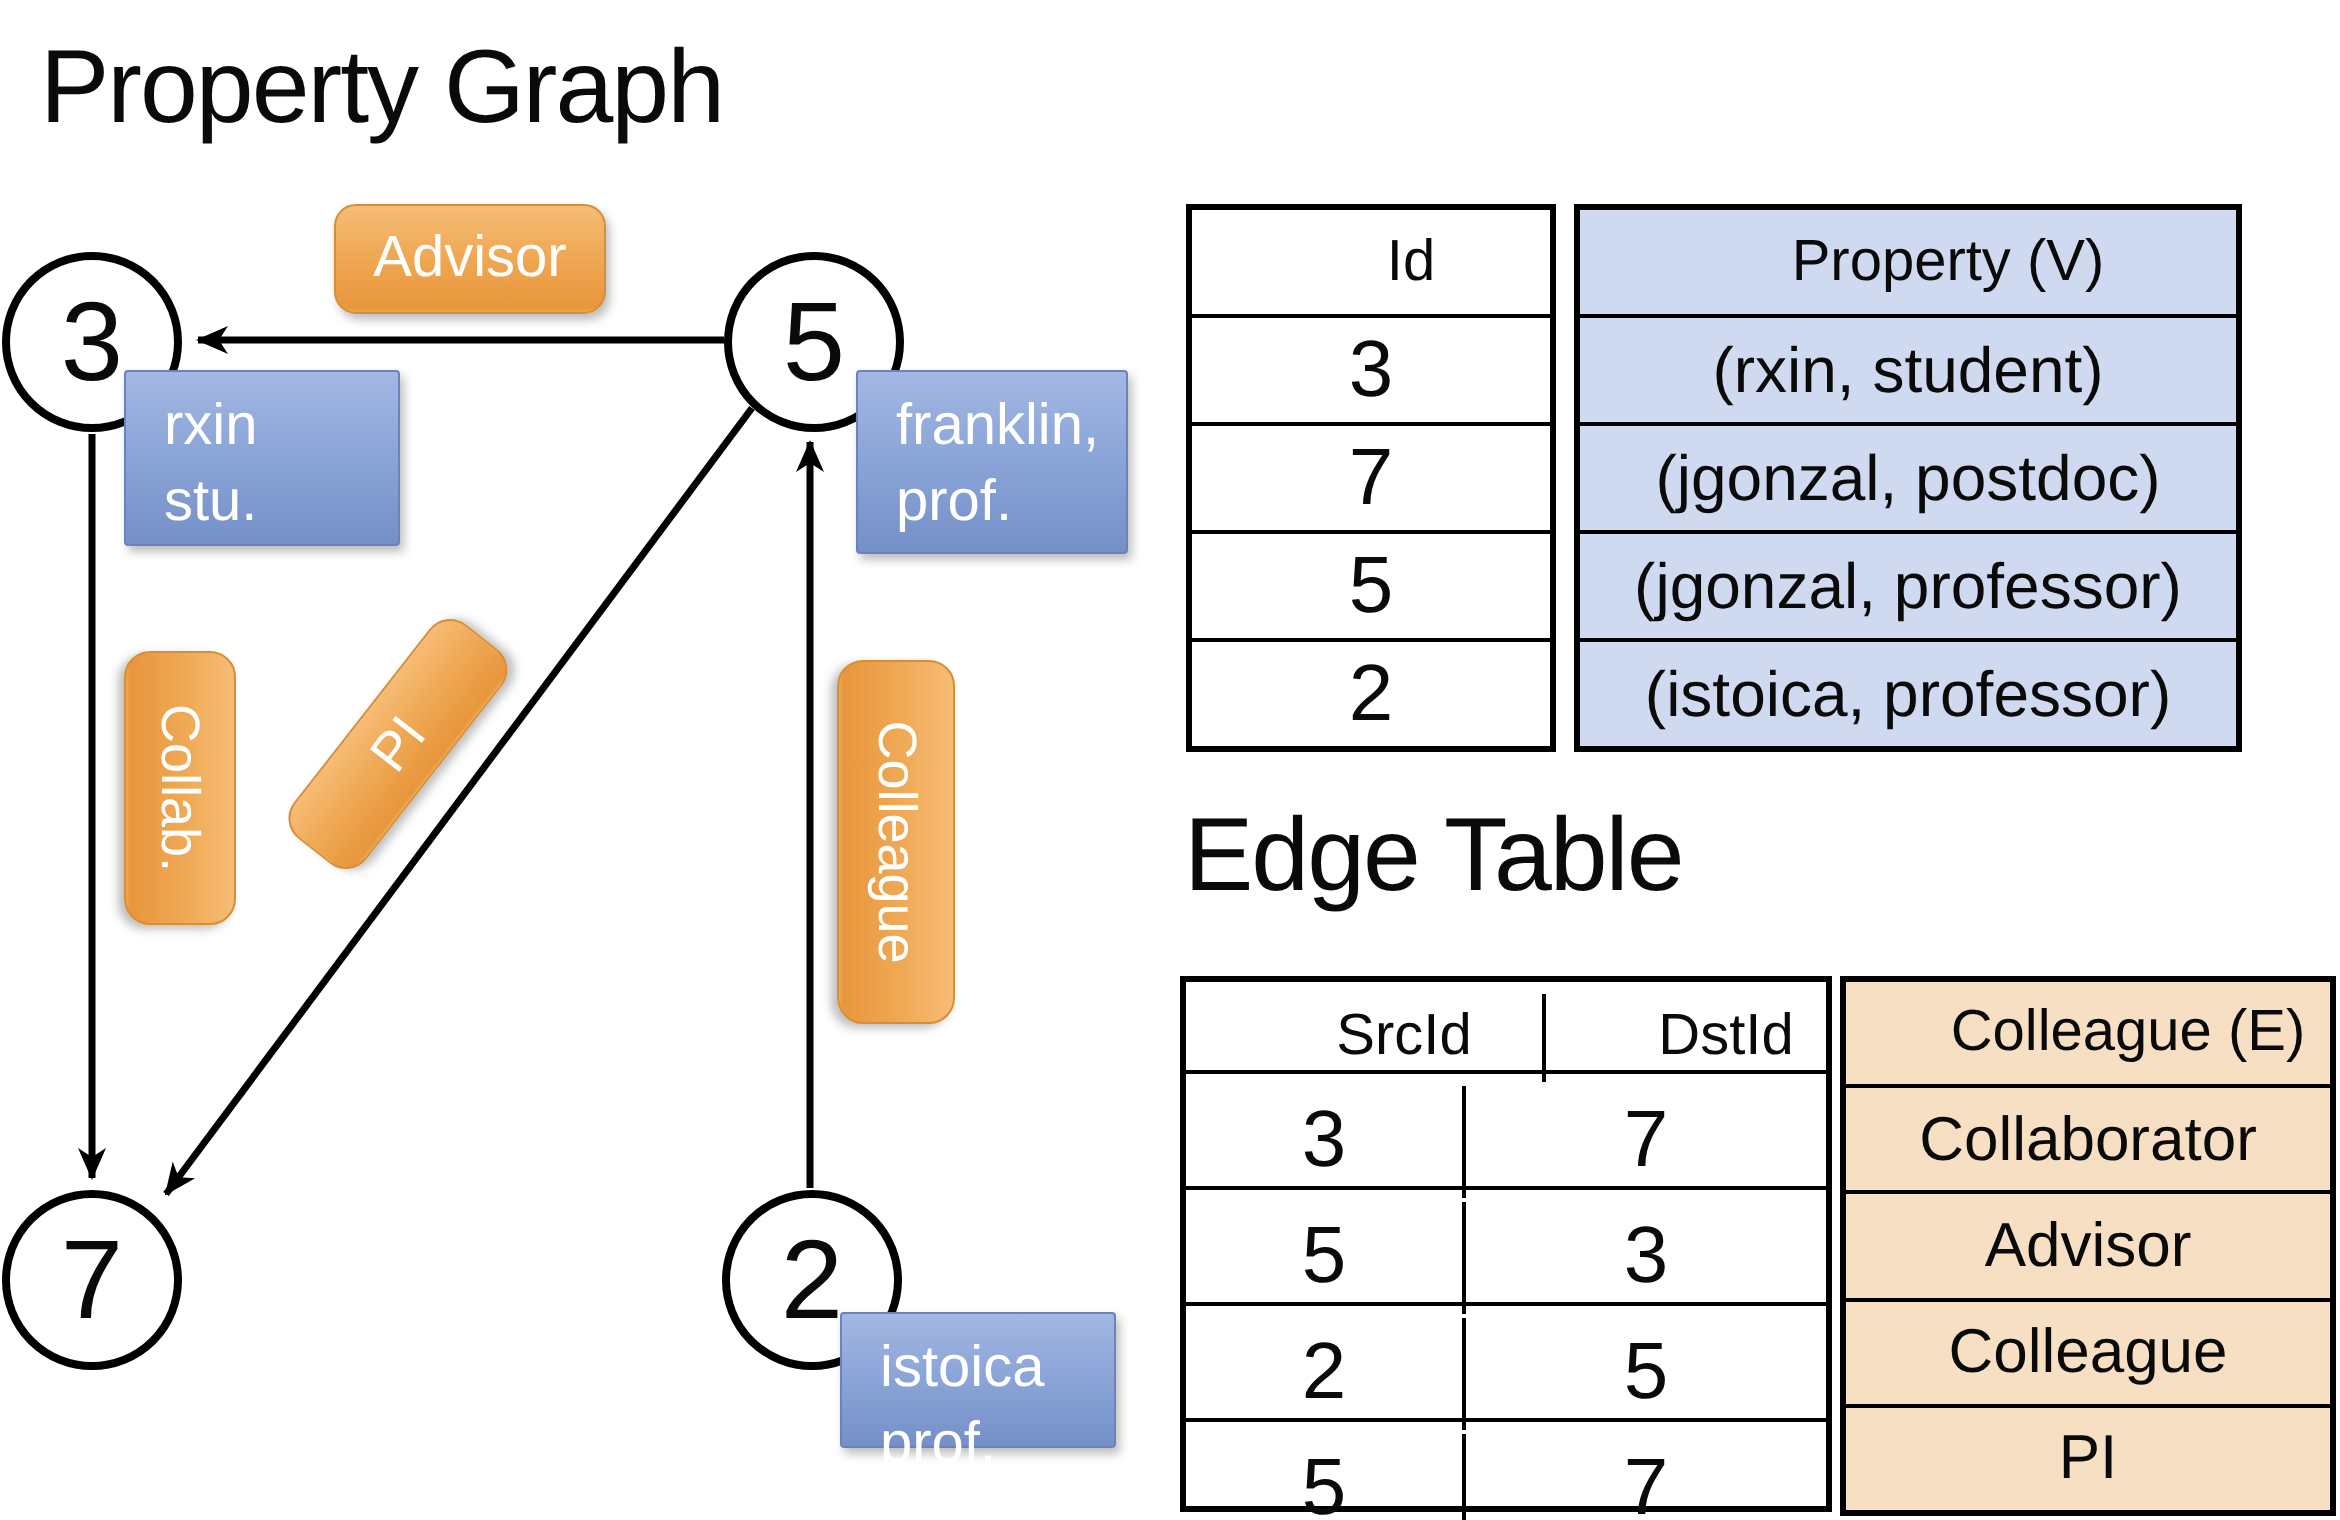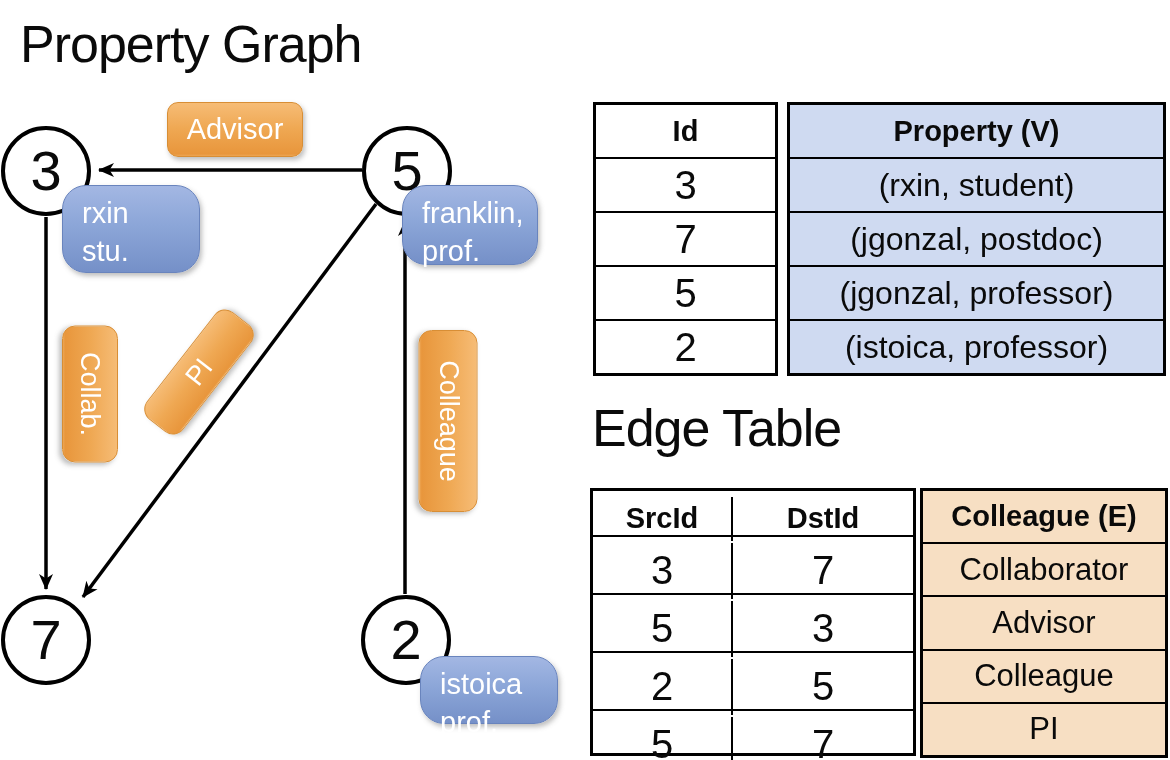--- a/index.html
+++ b/index.html
@@ -39,39 +39,39 @@
   }
   .owrap{position:absolute;z-index:3;}
   .owrap .olabel{
     position:absolute;left:50%;top:50%;border-radius:13px;font-size:27px;
   }
   .rot90{transform:translate(-50%,-50%) rotate(90deg);}
   .rotpi{transform:translate(-50%,-50%) rotate(-52deg);}
 
   
   .card{
-    position:absolute;z-index:4;border-radius:24px;
+    position:absolute;z-index:4;border-radius:2px;
     background:linear-gradient(180deg,#a3b7e3 0%,#8ca6d8 45%,#7590c8 100%);
     border:1.5px solid #6984bd;box-sizing:border-box;
     box-shadow:2px 3px 5px rgba(110,110,110,.45);
     color:#fff;font-size:29px;line-height:38px;padding:8px 0 0 19px;
   }
   .card span{display:block;white-space:nowrap;}
 
   
   .tbl{
     position:absolute;border:3px solid #000;box-sizing:border-box;background:#fff;
     display:flex;flex-direction:column;z-index:5;
   }
   .tbl .trow{
     flex:1;display:flex;align-items:center;justify-content:center;
     font-size:32px;color:#0a0a0a;
   }
   .tbl .trow + .trow{border-top:2.5px solid #000;}
-  .tbl .th{font-weight:bold;font-size:29px;}
+  .tbl .th{font-weight:normal;font-size:29px;padding-left:40px;}
   .tbl .numrow{font-size:40px;}
   .blue-tbl .trow{background:#cfdaf1;}
   .tan-tbl .trow{background:#f7dfc3;font-size:31px;}
   .tan-tbl .th{font-size:29px;}
   .splitrow{padding:0;}
   .tbl .cell{flex:1;height:100%;display:flex;align-items:center;justify-content:center;margin-top:11px;}
   .tbl .cell:first-child{flex:none;width:138px;border-right:2.5px solid #000;}
 </style>
 </head>
 <body>
@@ -117,38 +117,38 @@
   </div>
 
   <div class="owrap" style="left:418px;top:330px;width:59px;height:182px">
     <div class="olabel rot90" style="width:182px;height:59px">Colleague</div>
   </div>
 
   <div class="card" style="left:62px;top:185px;width:138px;height:88px">
     <span>rxin</span>
     <span>stu.</span>
   </div>
-  <div class="card" style="left:402px;top:185px;width:136px;height:80px">
+  <div class="card" style="left:428px;top:185px;width:136px;height:92px">
     <span>franklin,</span>
     <span>prof.</span>
   </div>
   <div class="card" style="left:420px;top:656px;width:138px;height:68px">
     <span>istoica</span>
     <span>prof.</span>
   </div>
 
   <div class="tbl" style="left:593px;top:102px;width:185px;height:274px">
     <div class="trow th">Id</div>
     <div class="trow numrow">3</div>
     <div class="trow numrow">7</div>
     <div class="trow numrow">5</div>
     <div class="trow numrow">2</div>
   </div>
 
-  <div class="tbl blue-tbl" style="left:787px;top:102px;width:379px;height:274px">
+  <div class="tbl blue-tbl" style="left:787px;top:102px;width:334px;height:274px">
     <div class="trow th">Property (V)</div>
     <div class="trow">(rxin, student)</div>
     <div class="trow">(jgonzal, postdoc)</div>
     <div class="trow">(jgonzal, professor)</div>
     <div class="trow">(istoica, professor)</div>
   </div>
 
   <div class="tbl" style="left:590px;top:488px;width:326px;height:268px">
     <div class="trow splitrow">
       <div class="cell th">SrcId</div>

